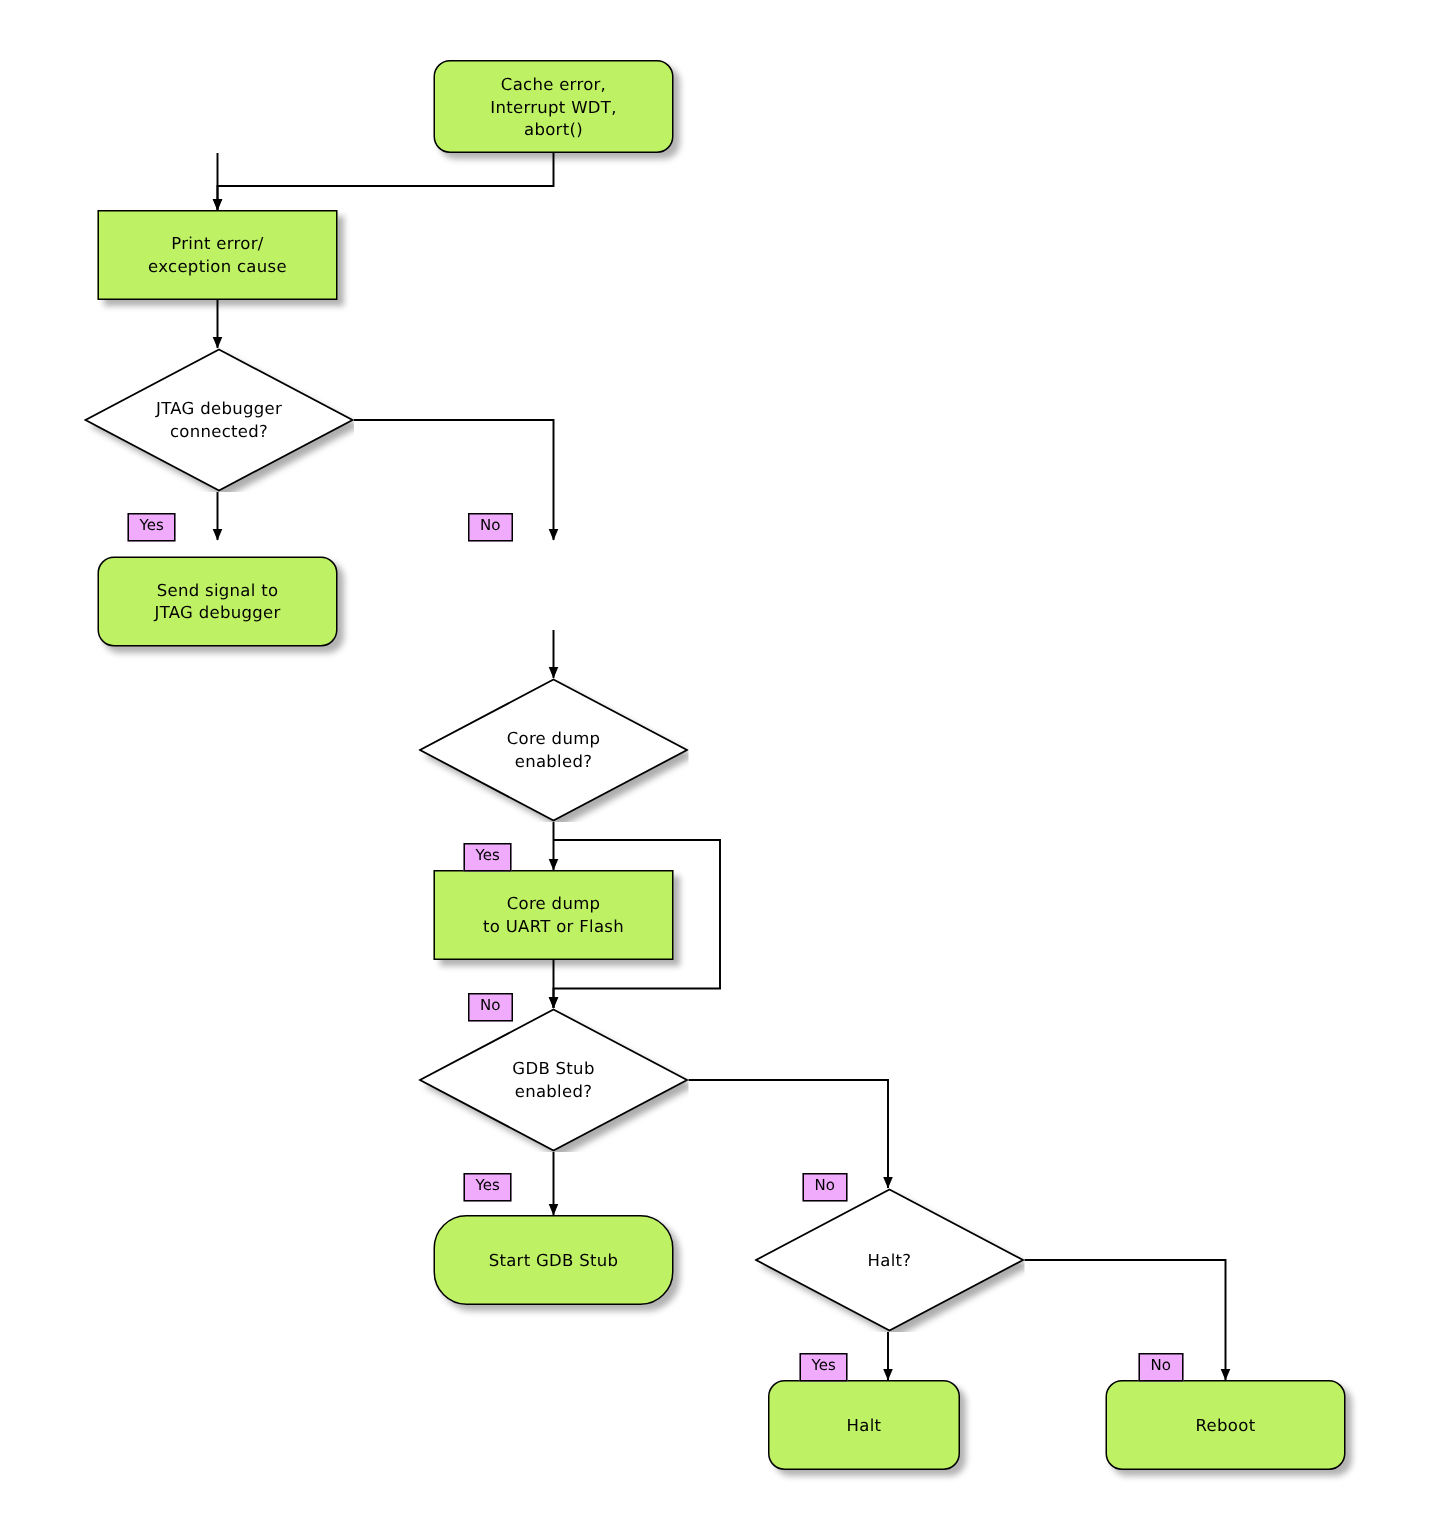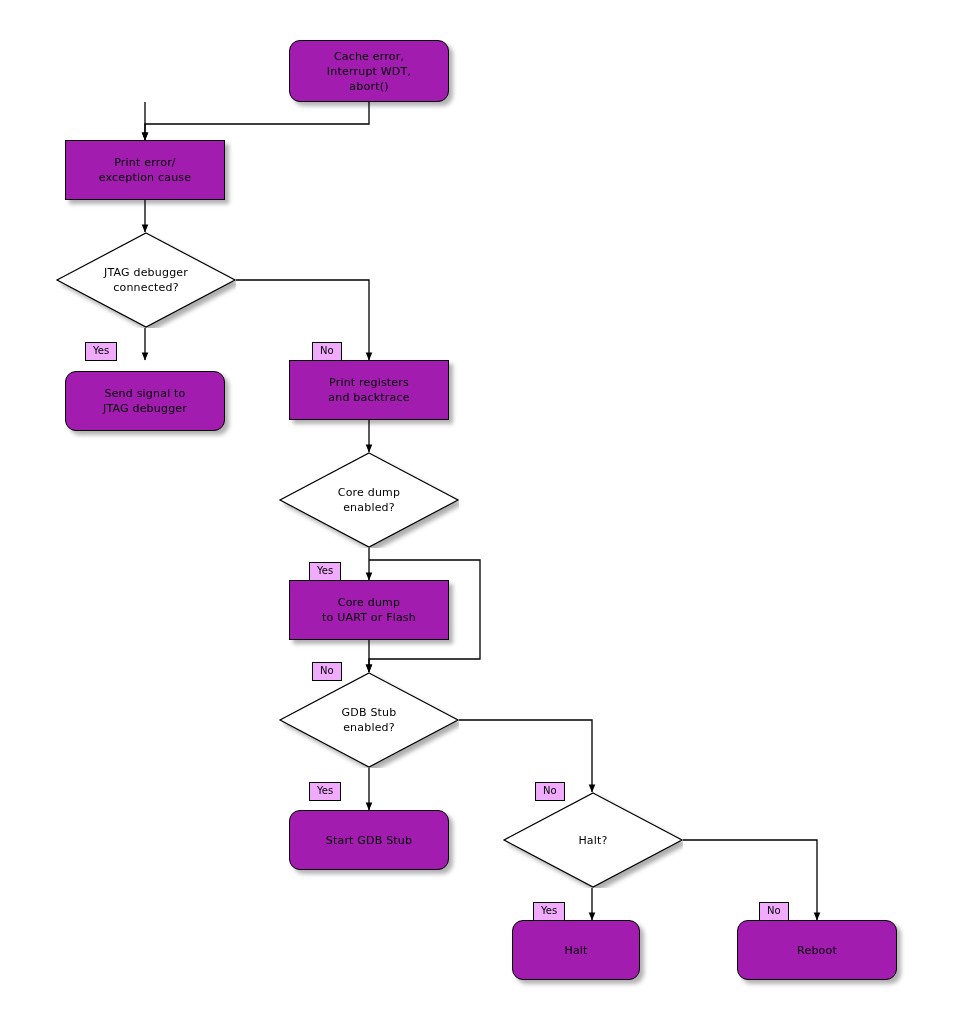--- a/index.html
+++ b/index.html
@@ -48,21 +48,21 @@
     white-space: pre-line;
   }
   .node .node-text {
     position: relative;
     z-index: 3;
     display: block;
     padding: 0 6px;
   }
 
   .box {
-    background: #a21caf;
+    background: #bef264;
     border: 1.2px solid #000000;
     box-shadow: 4px 4px 4px rgba(0,0,0,0.30);
   }
   .box.rounded {
     border-radius: 11px;
   }
   .box.sharp {
     border-radius: 0;
   }
 
@@ -130,33 +130,31 @@
 Interrupt WDT,
 abort()</span></div>
       <div class="node box sharp" style="left: 65px; top: 140px; width: 160px; height: 60px;"><span class="node-text">Print error/
 exception cause</span></div>
       <div class="node diamond" style="left: 56px; top: 232px; width: 180px; height: 96px;"><svg class="dia-shape" viewBox="0 0 180 96" preserveAspectRatio="none">
           <polygon points="90,1 179,48 90,95 1,48" fill="#ffffff" stroke="#000000" stroke-width="1.2" filter="url(#shadow-soft)"></polygon>
         </svg><span class="node-text">JTAG debugger
 connected?</span></div>
       <div class="node box rounded" style="left: 65px; top: 371px; width: 160px; height: 60px;"><span class="node-text">Send signal to
 JTAG debugger</span></div>
-      <div class="node box sharp" style="left: 289px; top: 360px; width: 160px; height: 60px;"><span class="node-text">Print registers
-and backtrace</span></div>
       <div class="node diamond" style="left: 279px; top: 452px; width: 180px; height: 96px;"><svg class="dia-shape" viewBox="0 0 180 96" preserveAspectRatio="none">
           <polygon points="90,1 179,48 90,95 1,48" fill="#ffffff" stroke="#000000" stroke-width="1.2" filter="url(#shadow-soft)"></polygon>
         </svg><span class="node-text">Core dump
 enabled?</span></div>
       <div class="node box sharp" style="left: 289px; top: 580px; width: 160px; height: 60px;"><span class="node-text">Core dump
 to UART or Flash</span></div>
       <div class="node diamond" style="left: 279px; top: 672px; width: 180px; height: 96px;"><svg class="dia-shape" viewBox="0 0 180 96" preserveAspectRatio="none">
           <polygon points="90,1 179,48 90,95 1,48" fill="#ffffff" stroke="#000000" stroke-width="1.2" filter="url(#shadow-soft)"></polygon>
         </svg><span class="node-text">GDB Stub
 enabled?</span></div>
-      <div class="node box rounded" style="left: 289px; top: 810px; width: 160px; height: 60px;"><span class="node-text">Start GDB Stub</span></div>
+      <div class="node box rounded" style="left: 289px; top: 810px; width: 160px; height: 60px; border-radius: 22px;"><span class="node-text">Start GDB Stub</span></div>
       <div class="node diamond" style="left: 503px; top: 792px; width: 180px; height: 96px; text-align: center;"><svg class="dia-shape" viewBox="0 0 180 96" preserveAspectRatio="none">
           <polygon points="90,1 179,48 90,95 1,48" fill="#ffffff" stroke="#000000" stroke-width="1.2" filter="url(#shadow-soft)"></polygon>
         </svg><span class="node-text">Halt?</span></div>
       <div class="node box rounded" style="left: 512px; top: 920px; width: 128px; height: 60px;"><span class="node-text">Halt</span></div>
       <div class="node box rounded" style="left: 737px; top: 920px; width: 160px; height: 60px;"><span class="node-text">Reboot</span></div>
       <div class="edge-label" style="left: 85px; top: 342px;">Yes</div>
       <div class="edge-label" style="left: 312px; top: 342px;">No</div>
       <div class="edge-label" style="left: 309px; top: 562px;">Yes</div>
       <div class="edge-label" style="left: 312px; top: 662px;">No</div>
       <div class="edge-label" style="left: 309px; top: 782px;">Yes</div>

